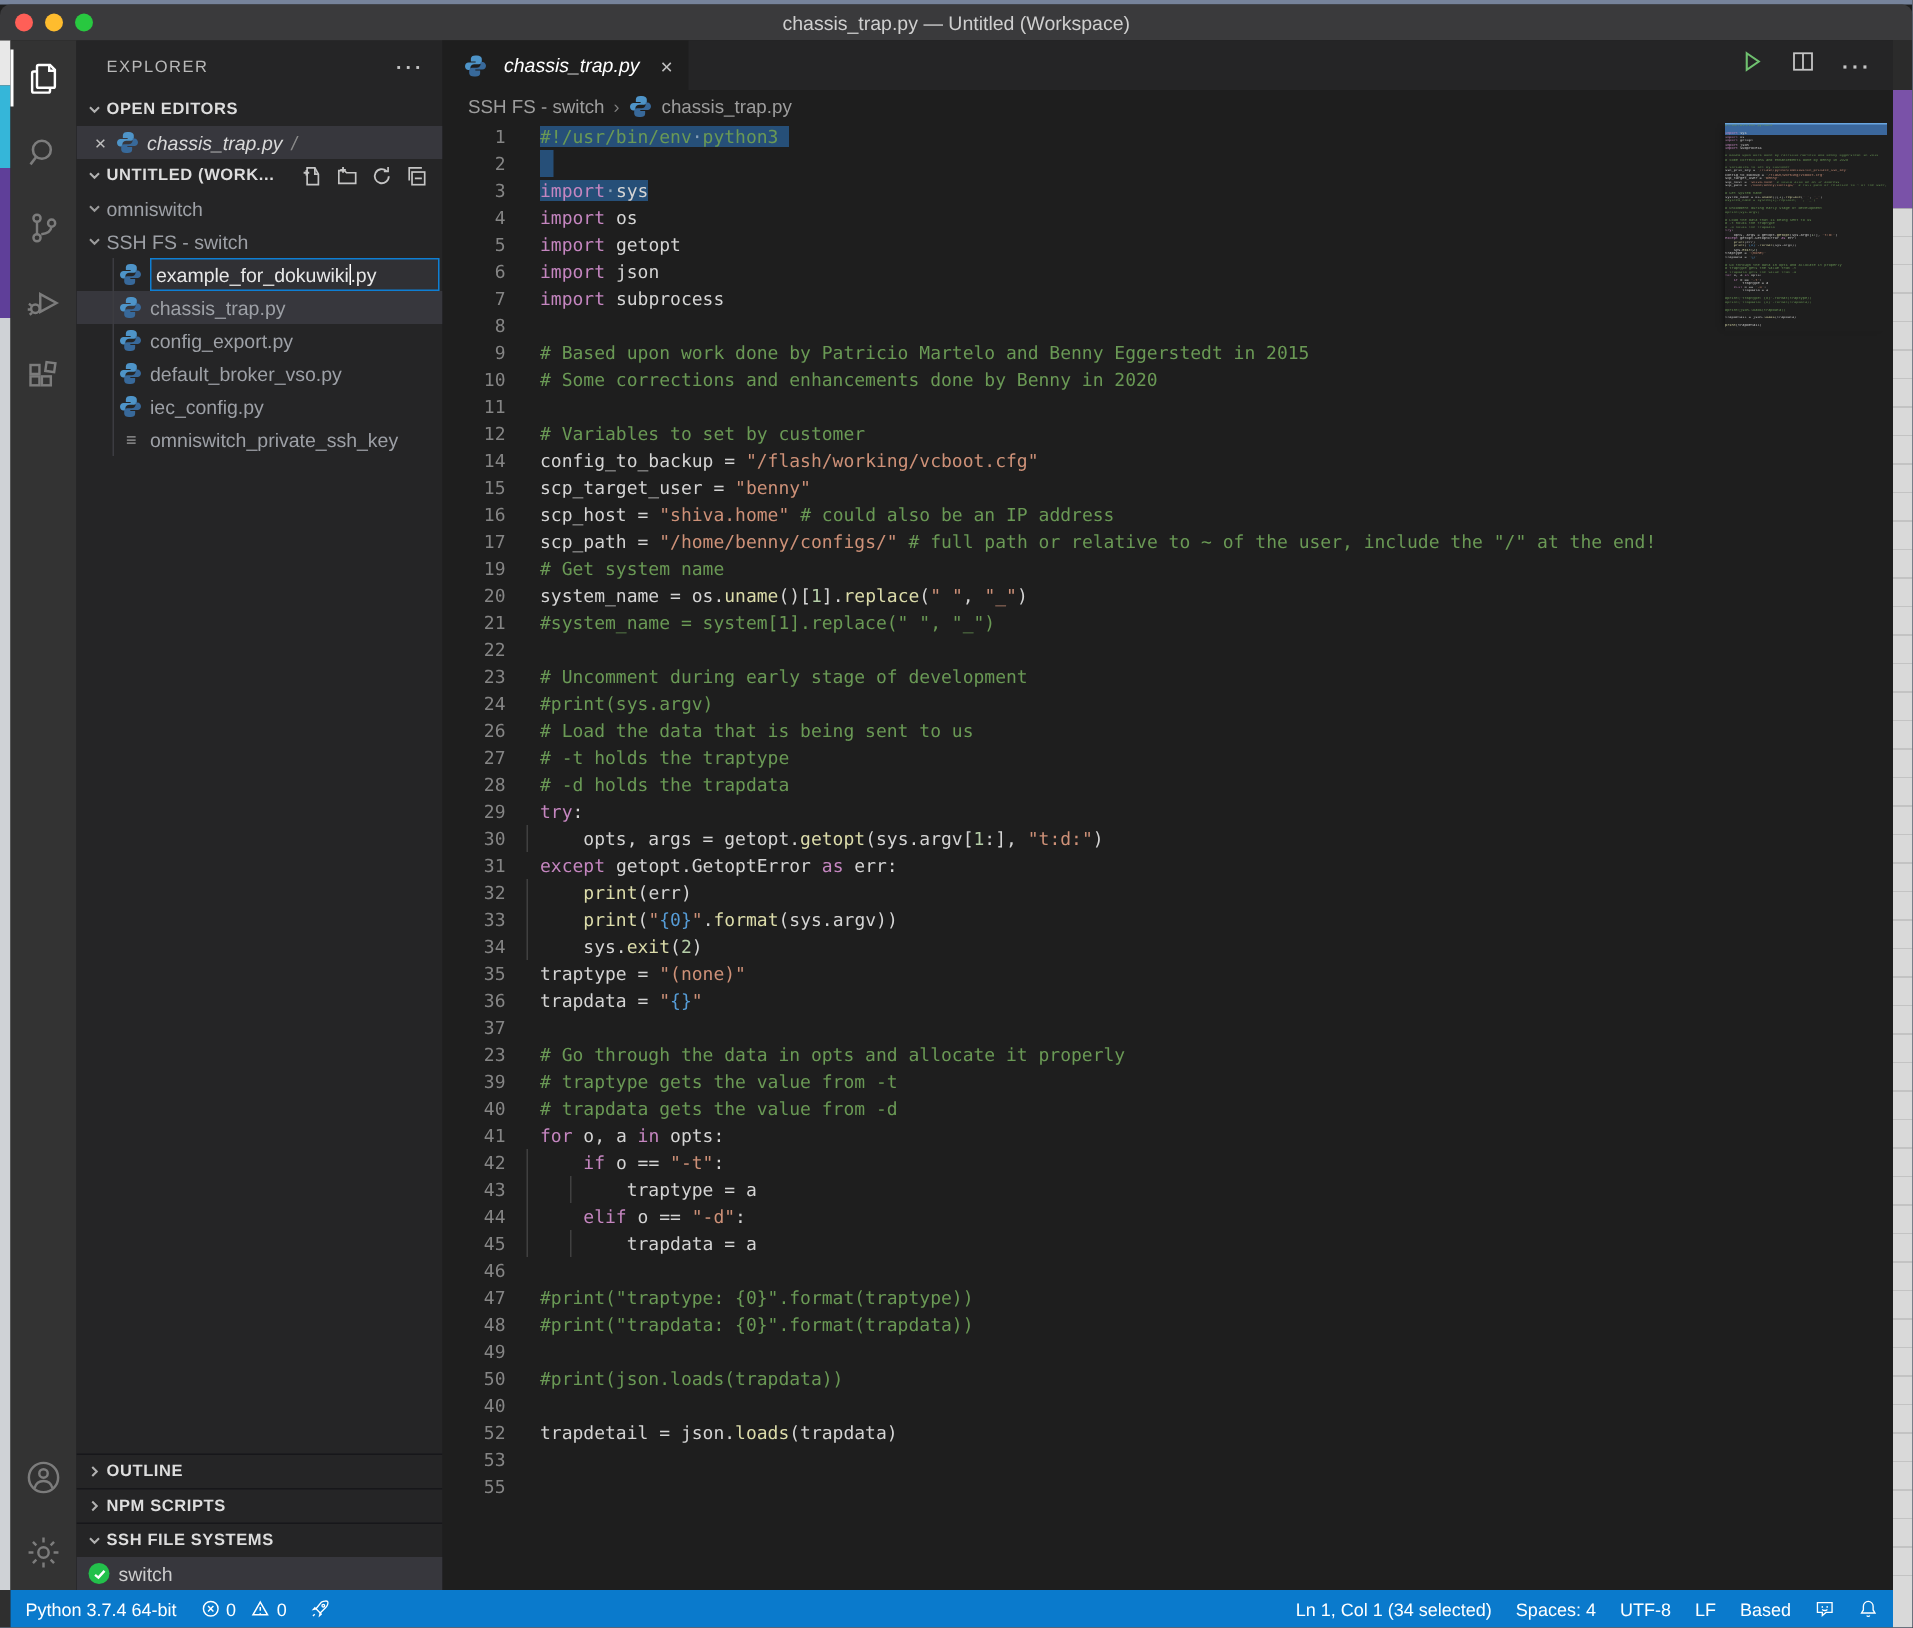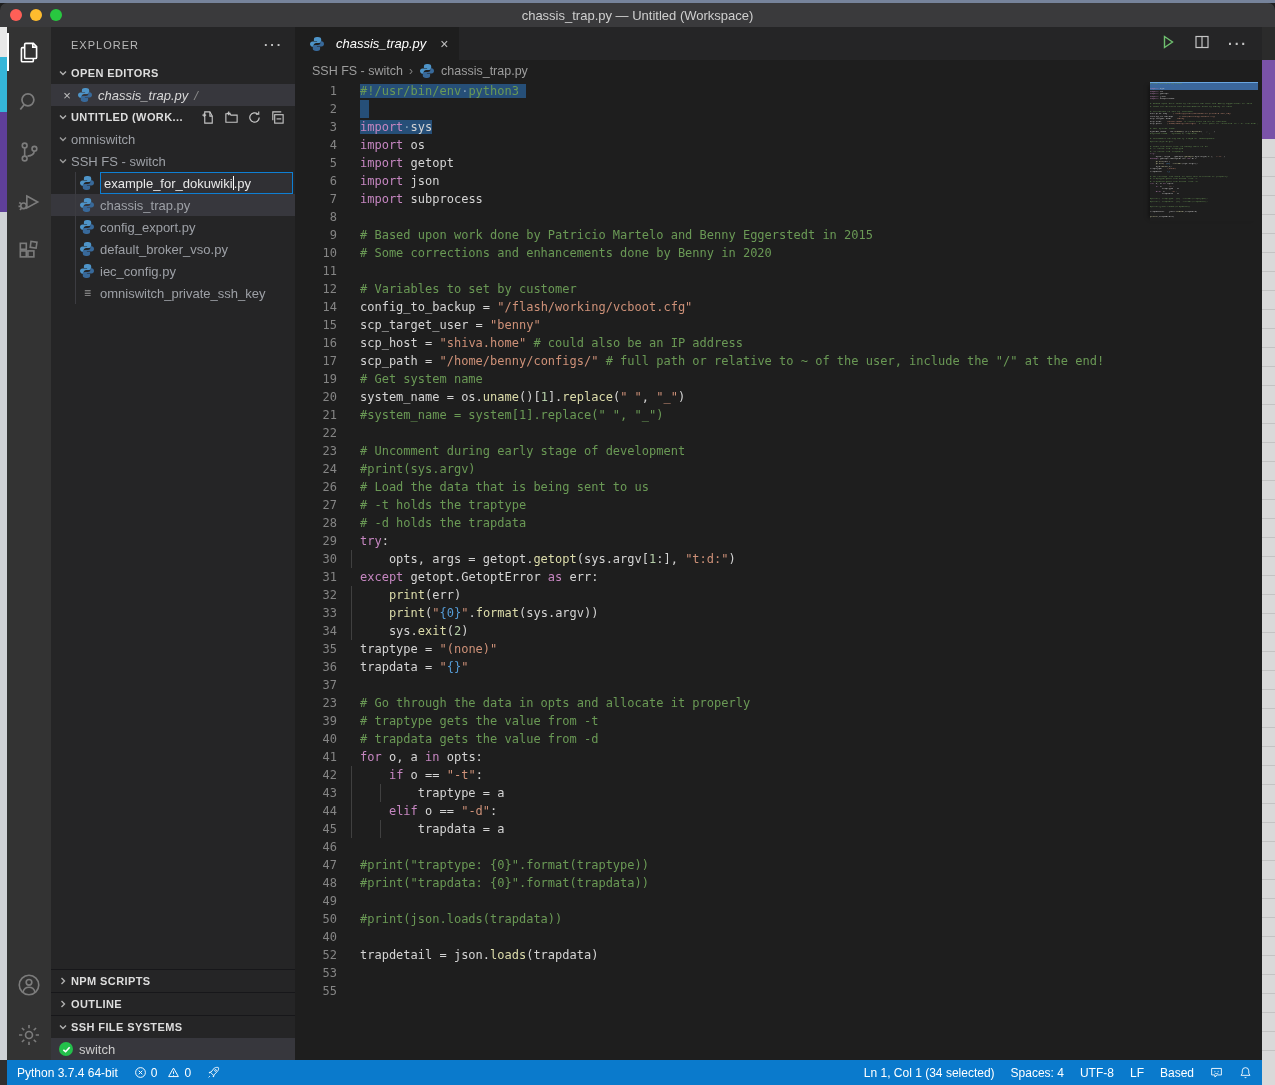--- a/index.html
+++ b/index.html
@@ -277,29 +277,29 @@
           </div>
         </div>
       <div class="tree-fill"></div>
 
       <div class="sec-header bordered">
         <span class="chev">
             <svg width="10" height="10" viewBox="0 0 10 10" fill="none" stroke="currentColor" stroke-width="1.4">
               <path d="M3.5 2 6.5 5 3.5 8"></path>
             </svg>
           </span>
-        <span>NPM SCRIPTS</span>
+        <span>OUTLINE</span>
       </div>
       <div class="sec-header bordered">
         <span class="chev">
             <svg width="10" height="10" viewBox="0 0 10 10" fill="none" stroke="currentColor" stroke-width="1.4">
               <path d="M3.5 2 6.5 5 3.5 8"></path>
             </svg>
           </span>
-        <span>OUTLINE</span>
+        <span>NPM SCRIPTS</span>
       </div>
       <div class="sec-header bordered">
         <span class="chev">
             <svg width="10" height="10" viewBox="0 0 10 10" fill="none" stroke="currentColor" stroke-width="1.4">
               <path d="M2 3.5 5 6.5 8 3.5"></path>
             </svg>
           </span>
         <span>SSH FILE SYSTEMS</span>
       </div>
       <div class="row selected">

